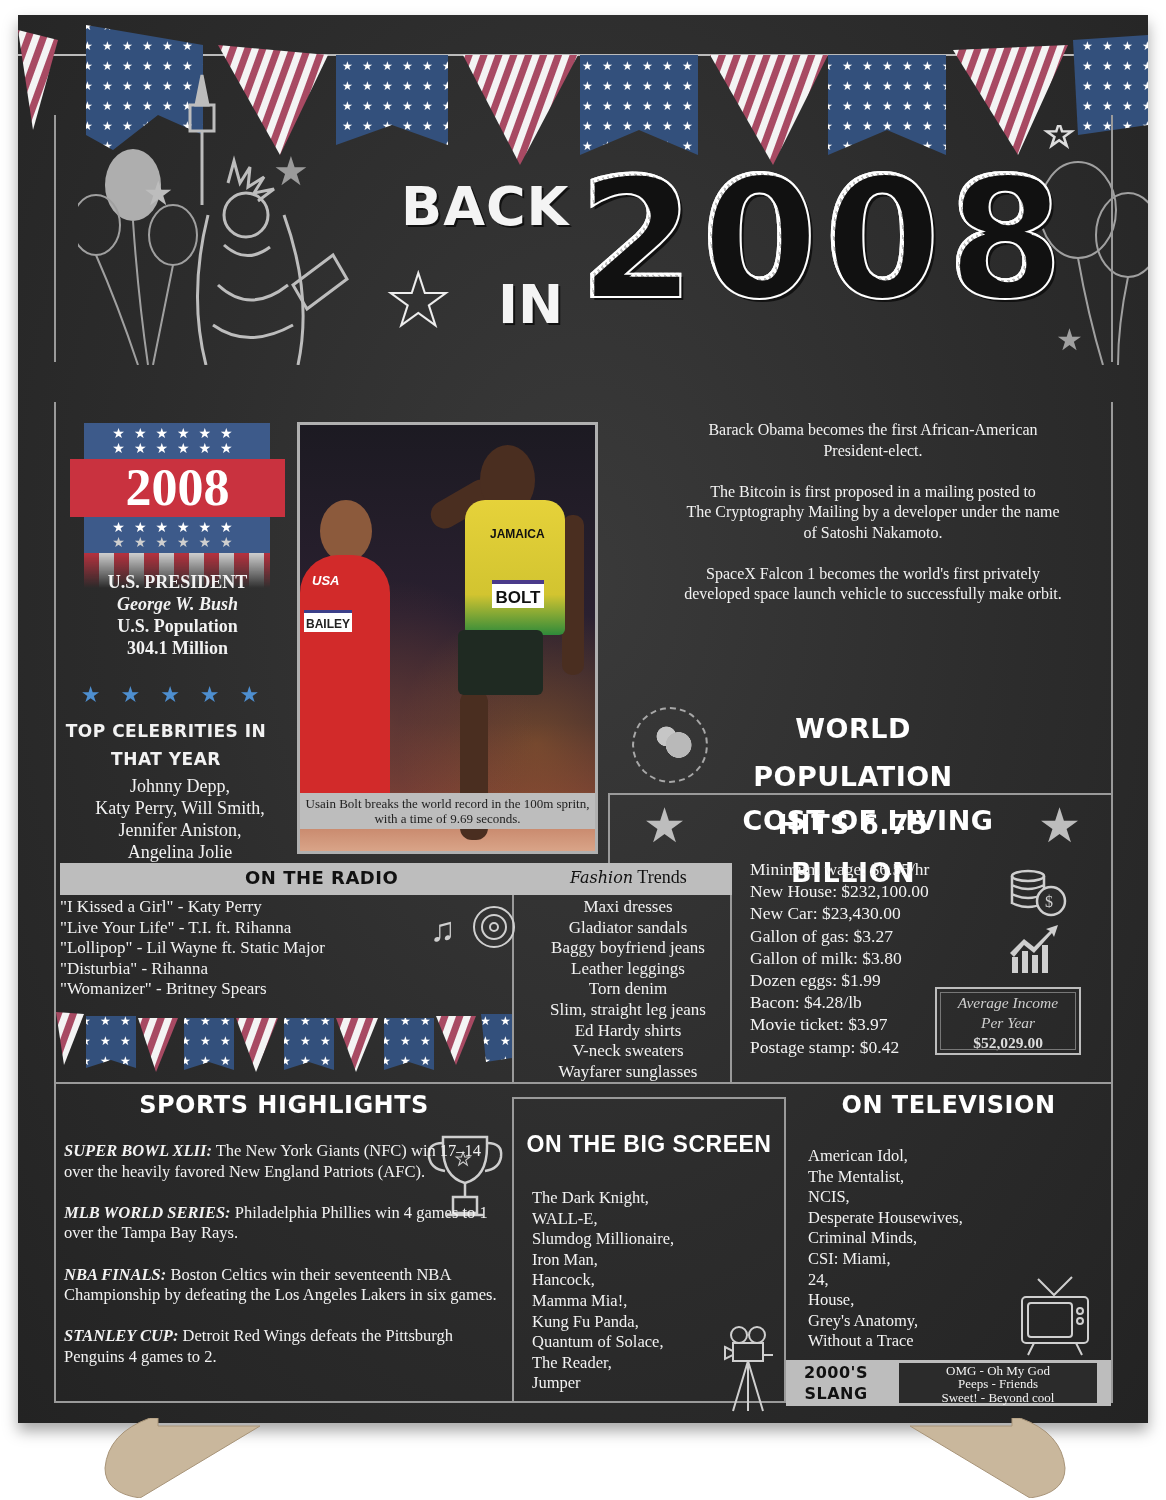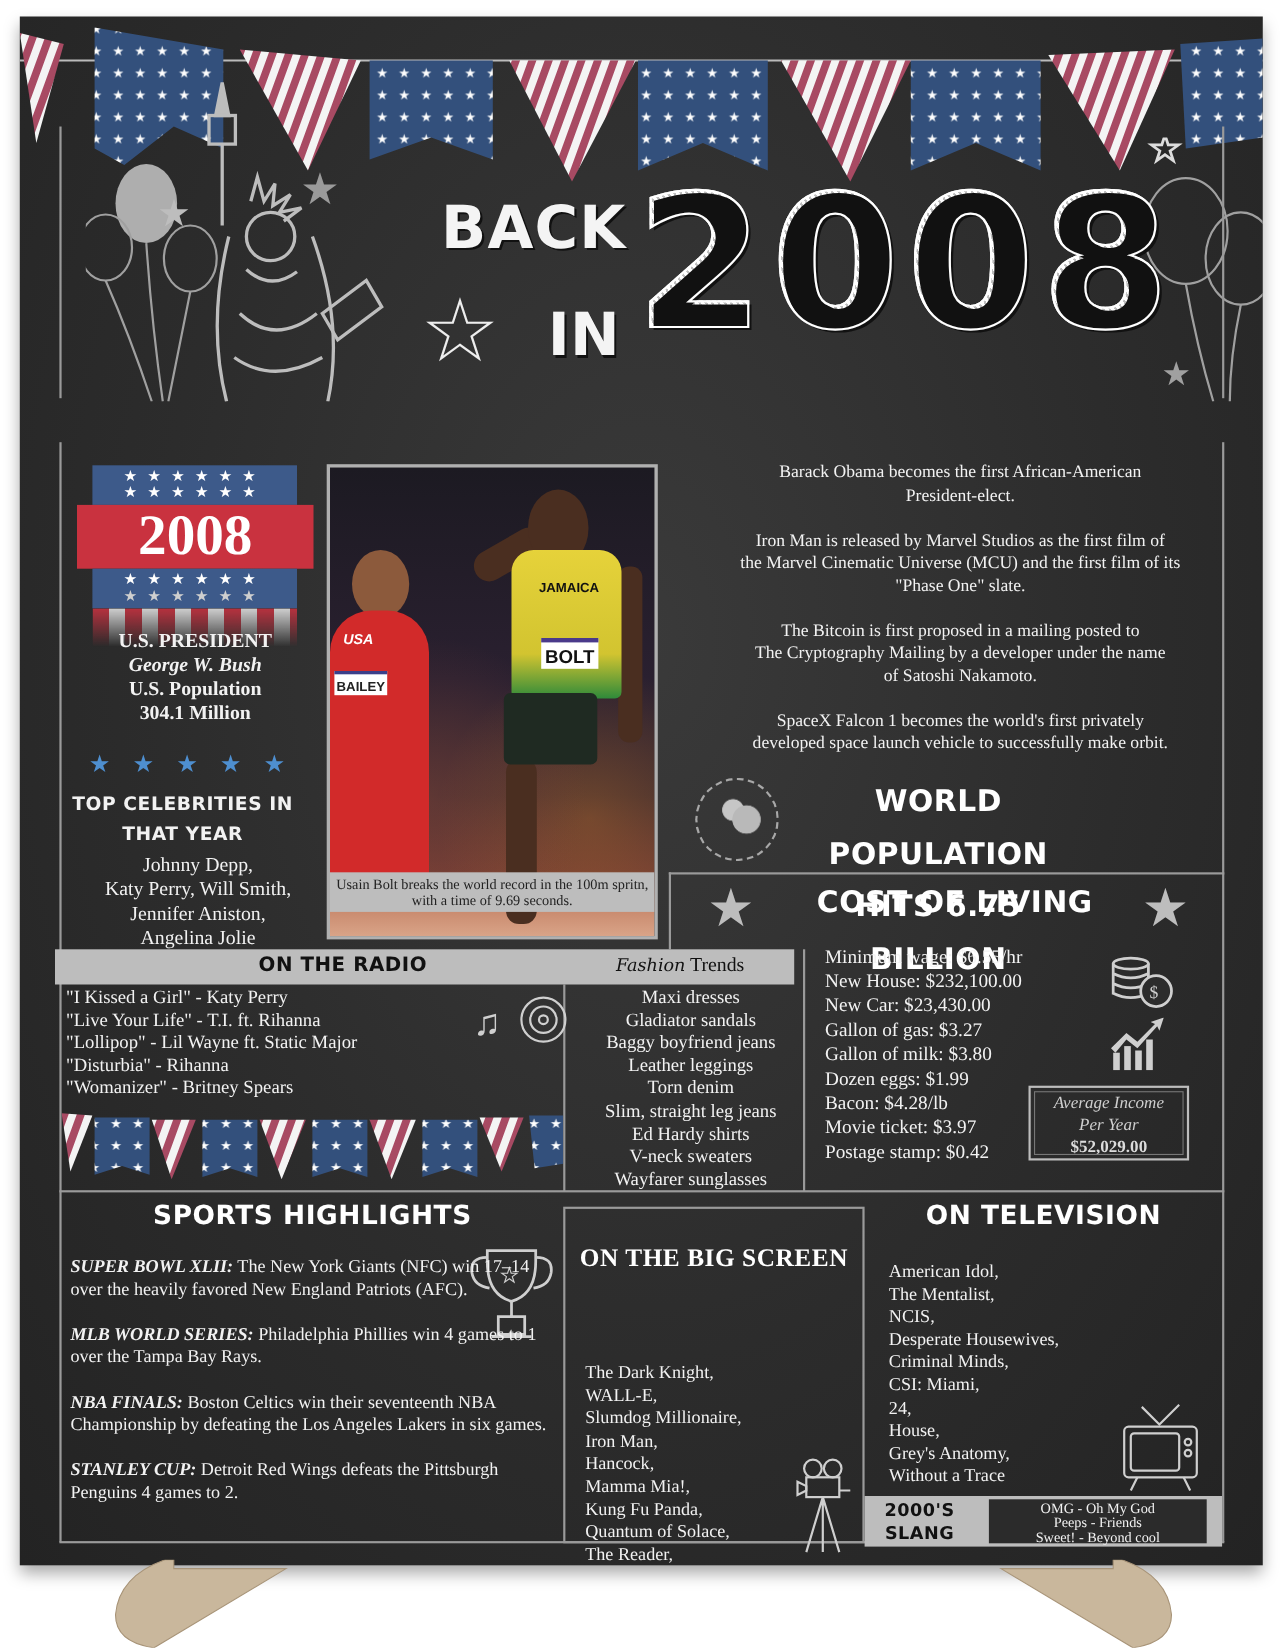--- a/index.html
+++ b/index.html
@@ -78,38 +78,38 @@
 
   .col-title { position: absolute; left: 590px; top: 790px; width: 520px; text-align: center; font-family: "DejaVu Sans", sans-serif; font-size: 27px; color: #fff; }
   .star-deco { position: absolute; font-size: 48px; color: #bdbdbd; }
   .col-list { position: absolute; left: 732px; top: 843px; width: 230px; font-size: 17.5px; line-height: 22.2px; color: #f2f2f2; }
   .coins-icon { position: absolute; left: 990px; top: 853px; width: 60px; height: 50px; }
   .chart-icon { position: absolute; left: 990px; top: 910px; width: 52px; height: 48px; }
   .income-box { position: absolute; left: 917px; top: 972px; width: 146px; height: 68px; border: 2px solid #bdbdbd; outline: 1px solid #777; outline-offset: -6px; text-align: center; padding-top: 4px; color: #d8d8d8; }
   .income-label { font-style: italic; font-size: 15.5px; line-height: 20px; color: #cfcfcf; }
   .income-value { font-weight: bold; font-size: 15.5px; line-height: 20px; color: #dcdcdc; }
 
-  .bar-radio { left: 32px; top: 848px; width: 672px; height: 32px; text-align: right; }
+  .bar-radio { left: 42px; top: 848px; width: 672px; height: 32px; text-align: right; }
   .radio-label { position: absolute; left: 185px; top: 4px; font-family: "DejaVu Sans", sans-serif; font-size: 18px; color: #111; }
   .fashion-label { position: absolute; left: 510px; top: 4px; font-size: 18px; color: #111; }
   .fashion-label .script { font-style: italic; font-family: "DejaVu Serif", serif; font-size: 16px; }
   .radio-list { position: absolute; left: 42px; top: 882px; width: 340px; font-size: 17px; line-height: 20.5px; color: #f2f2f2; }
   .music-icon { position: absolute; left: 410px; top: 886px; width: 90px; height: 56px; }
   .fashion-list { position: absolute; left: 500px; top: 882px; width: 220px; text-align: center; font-size: 17px; line-height: 20.6px; color: #f2f2f2; }
   .small-bunting { position: absolute; left: 38px; top: 995px; width: 456px; height: 70px; }
 
   .sports-title { position: absolute; left: 38px; top: 1076px; width: 456px; text-align: center; font-family: "DejaVu Sans", sans-serif; font-size: 24px; color: #fff; }
   .sports-list { position: absolute; left: 46px; top: 1126px; width: 448px; font-size: 16.5px; line-height: 20.6px; color: #f2f2f2; }
   .sports-list p { margin-bottom: 20.6px; }
   .sports-list .lead { font-weight: bold; font-style: italic; }
   .trophy-icon { position: absolute; left: 405px; top: 1118px; width: 84px; height: 90px; }
 
   .bigscreen-box { position: absolute; left: 494px; top: 1082px; width: 274px; height: 306px; border: 2px solid #9a9a9a; }
-  .bigscreen-title { position: absolute; left: 494px; top: 1116px; width: 274px; text-align: center; font-family: Liberation Serif, serif; font-size: 23px; color: #fff; }
-  .movie-list { position: absolute; left: 514px; top: 1223px; width: 200px; font-size: 16.5px; line-height: 20.6px; color: #f2f2f2; }
+  .bigscreen-title { position: absolute; left: 494px; top: 1116px; width: 274px; text-align: center; font-family: Liberation Sans, sans-serif; font-size: 23px; color: #fff; }
+  .movie-list { position: absolute; left: 514px; top: 1173px; width: 200px; font-size: 16.5px; line-height: 20.6px; color: #f2f2f2; }
   .camera-icon { position: absolute; left: 705px; top: 1310px; width: 55px; height: 88px; }
 
   .tv-title { position: absolute; left: 768px; top: 1076px; width: 325px; text-align: center; font-family: "DejaVu Sans", sans-serif; font-size: 24px; color: #fff; }
   .tv-list { position: absolute; left: 790px; top: 1131px; width: 220px; font-size: 16.5px; line-height: 20.6px; color: #f2f2f2; }
   .tv-icon { position: absolute; left: 1000px; top: 1260px; width: 75px; height: 82px; }
 
   .slang-bar { position: absolute; left: 768px; top: 1345px; width: 325px; height: 46px; background: #bdbdbd; }
   .slang-label { position: absolute; left: 0; top: 2px; width: 100px; text-align: center; font-family: "DejaVu Sans", sans-serif; font-size: 16px; line-height: 21px; color: #111; }
   .slang-box { position: absolute; left: 113px; top: 3px; width: 198px; height: 40px; background: #2b2b2b; text-align: center; font-size: 13px; line-height: 13.3px; color: #f2f2f2; padding-top: 1px; }
 </style>
@@ -235,21 +235,20 @@
     <div class="bib-bolt">BOLT</div>
     <div class="runner-shorts"></div>
     <div class="caption">
       <div>Usain Bolt breaks the world record in the 100m spritn,</div>
       <div>with a time of 9.69 seconds.</div>
     </div>
   </div>
 
   <div class="news">
     <p><span>Barack Obama becomes the first African-American</span><br><span>President-elect.</span></p>
-    <p><span>Iron Man is released by Marvel Studios as the first film of</span><br><span>the Marvel Cinematic Universe (MCU) and the first film of its</span><br><span>"Phase One" slate.</span></p>
     <p><span>The Bitcoin is first proposed in a mailing posted to</span><br><span>The Cryptography Mailing by a developer under the name</span><br><span>of Satoshi Nakamoto.</span></p>
     <p><span>SpaceX Falcon 1 becomes the world's first privately</span><br><span>developed space launch vehicle to successfully make orbit.</span></p>
   </div>
 
   <div class="globe"></div>
   <div class="world-pop hand">
     <div>WORLD POPULATION</div>
     <div>HITS 6.75 BILLION</div>
   </div>
 

